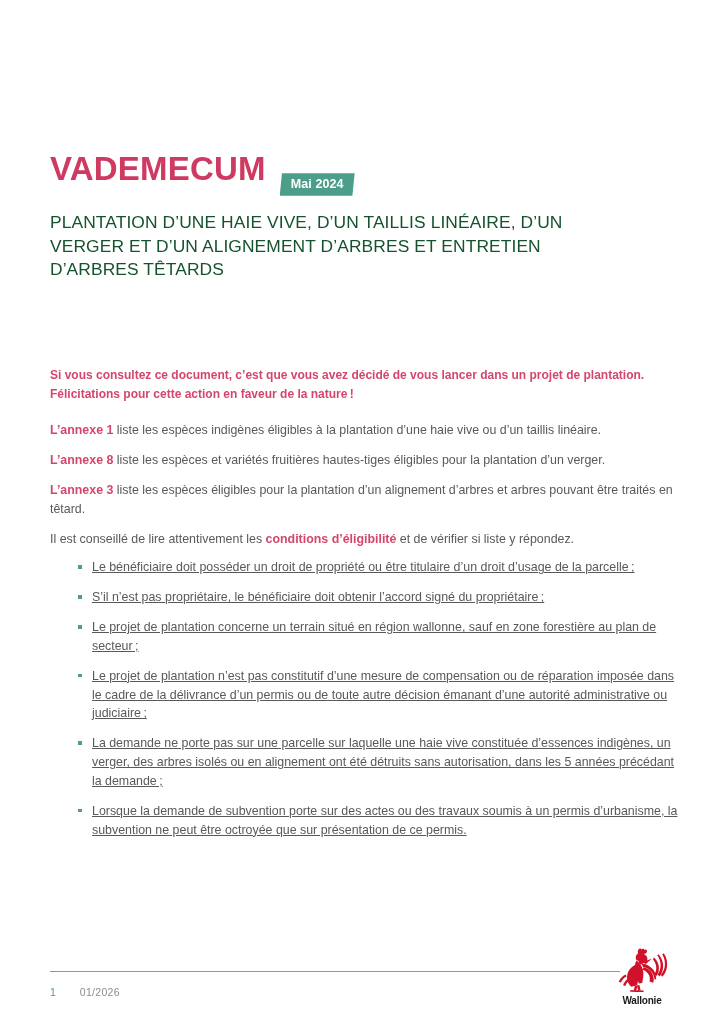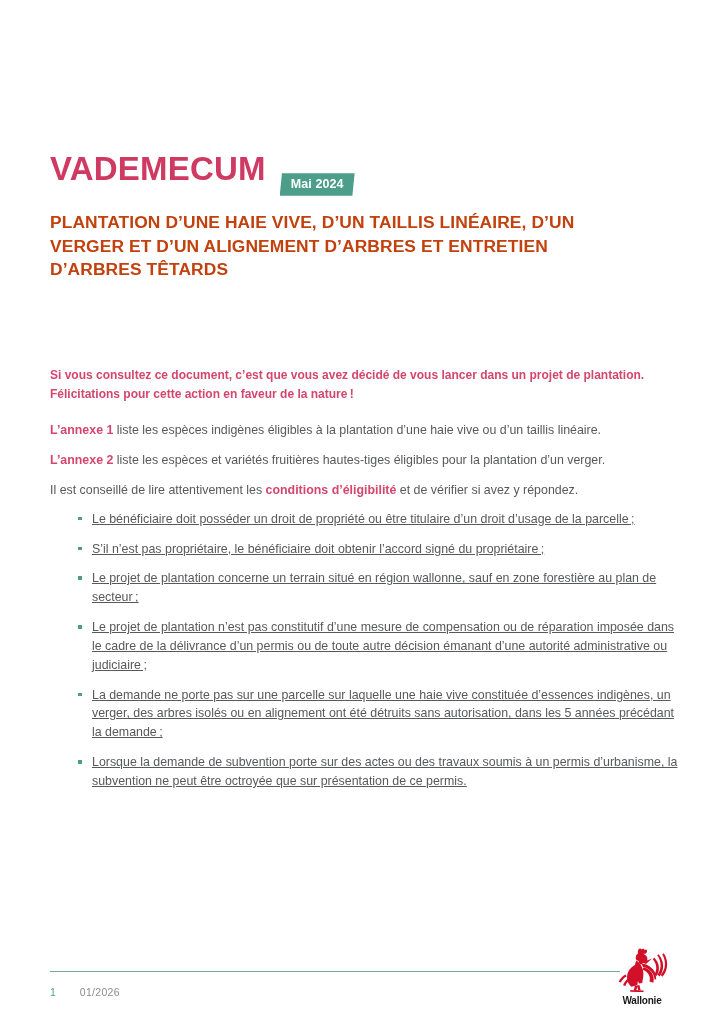--- a/index.html
+++ b/index.html
@@ -57,23 +57,23 @@
     padding: 5px 11px 5px 11px;
     line-height: 1;
     position: relative;
     top: 16px;
     clip-path: polygon(3% 0%, 100% 0%, 97% 100%, 0% 100%);
   }
 
   .doc-subtitle {
     margin: 26px 0 0 0;
     font-size: 17.4px;
-    font-weight: 700;
+    font-weight: 400;
     line-height: 1.36;
-    color: #c2410c;
+    color: #14532d;
     letter-spacing: 0.1px;
     max-width: 560px;
   }
 
   
   .body-block {
     position: absolute;
     left: 50px;
     top: 366px;
     width: 628px;
@@ -203,26 +203,29 @@
   <div class="body-block">
 
     <p class="lead">Si vous consultez ce document, c’est que vous avez décidé de vous lancer dans un projet de plantation. Félicitations pour cette action en faveur de la nature !</p>
 
 
     <p class="para">
       <span class="pink">L’annexe 1</span><span> liste les espèces indigènes éligibles à la plantation d’une haie vive ou d’un taillis linéaire.</span>
     </p>
 
     <p class="para">
-      <span class="pink">L’annexe 2</span><span> liste les espèces et variétés fruitières hautes-tiges éligibles pour la plantation d’un verger.</span>
-    </p>
-
+      <span class="pink">L’annexe 8</span><span> liste les espèces et variétés fruitières hautes-tiges éligibles pour la plantation d’un verger.</span>
+    </p>
+
+    <p class="para">
+      <span class="pink">L’annexe 3</span><span> liste les espèces éligibles pour la plantation d’un alignement d’arbres et arbres pouvant être traités en têtard.</span>
+    </p>
 
     <p class="para cond-line">
-      <span>Il est conseillé de lire attentivement les </span><span class="pink">conditions d’éligibilité</span><span> et de vérifier si avez y répondez.</span>
+      <span>Il est conseillé de lire attentivement les </span><span class="pink">conditions d’éligibilité</span><span> et de vérifier si liste y répondez.</span>
     </p>
 
     <ul class="conditions">
       <li>Le bénéficiaire doit posséder un droit de propriété ou être titulaire d’un droit d’usage de la parcelle ;</li>
       <li>S’il n’est pas propriétaire, le bénéficiaire doit obtenir l’accord signé du propriétaire ;</li>
       <li>Le projet de plantation concerne un terrain situé en région wallonne, sauf en zone forestière au plan de secteur ;</li>
       <li>Le projet de plantation n’est pas constitutif d’une mesure de compensation ou de réparation imposée dans le cadre de la délivrance d’un permis ou de toute autre décision émanant d’une autorité administrative ou judiciaire ;</li>
       <li>La demande ne porte pas sur une parcelle sur laquelle une haie vive constituée d’essences indigènes, un verger, des arbres isolés ou en alignement ont été détruits sans autorisation, dans les 5 années précédant la demande ;</li>
       <li>Lorsque la demande de subvention porte sur des actes ou des travaux soumis à un permis d’urbanisme, la subvention ne peut être octroyée que sur présentation de ce permis.</li>
     </ul>

